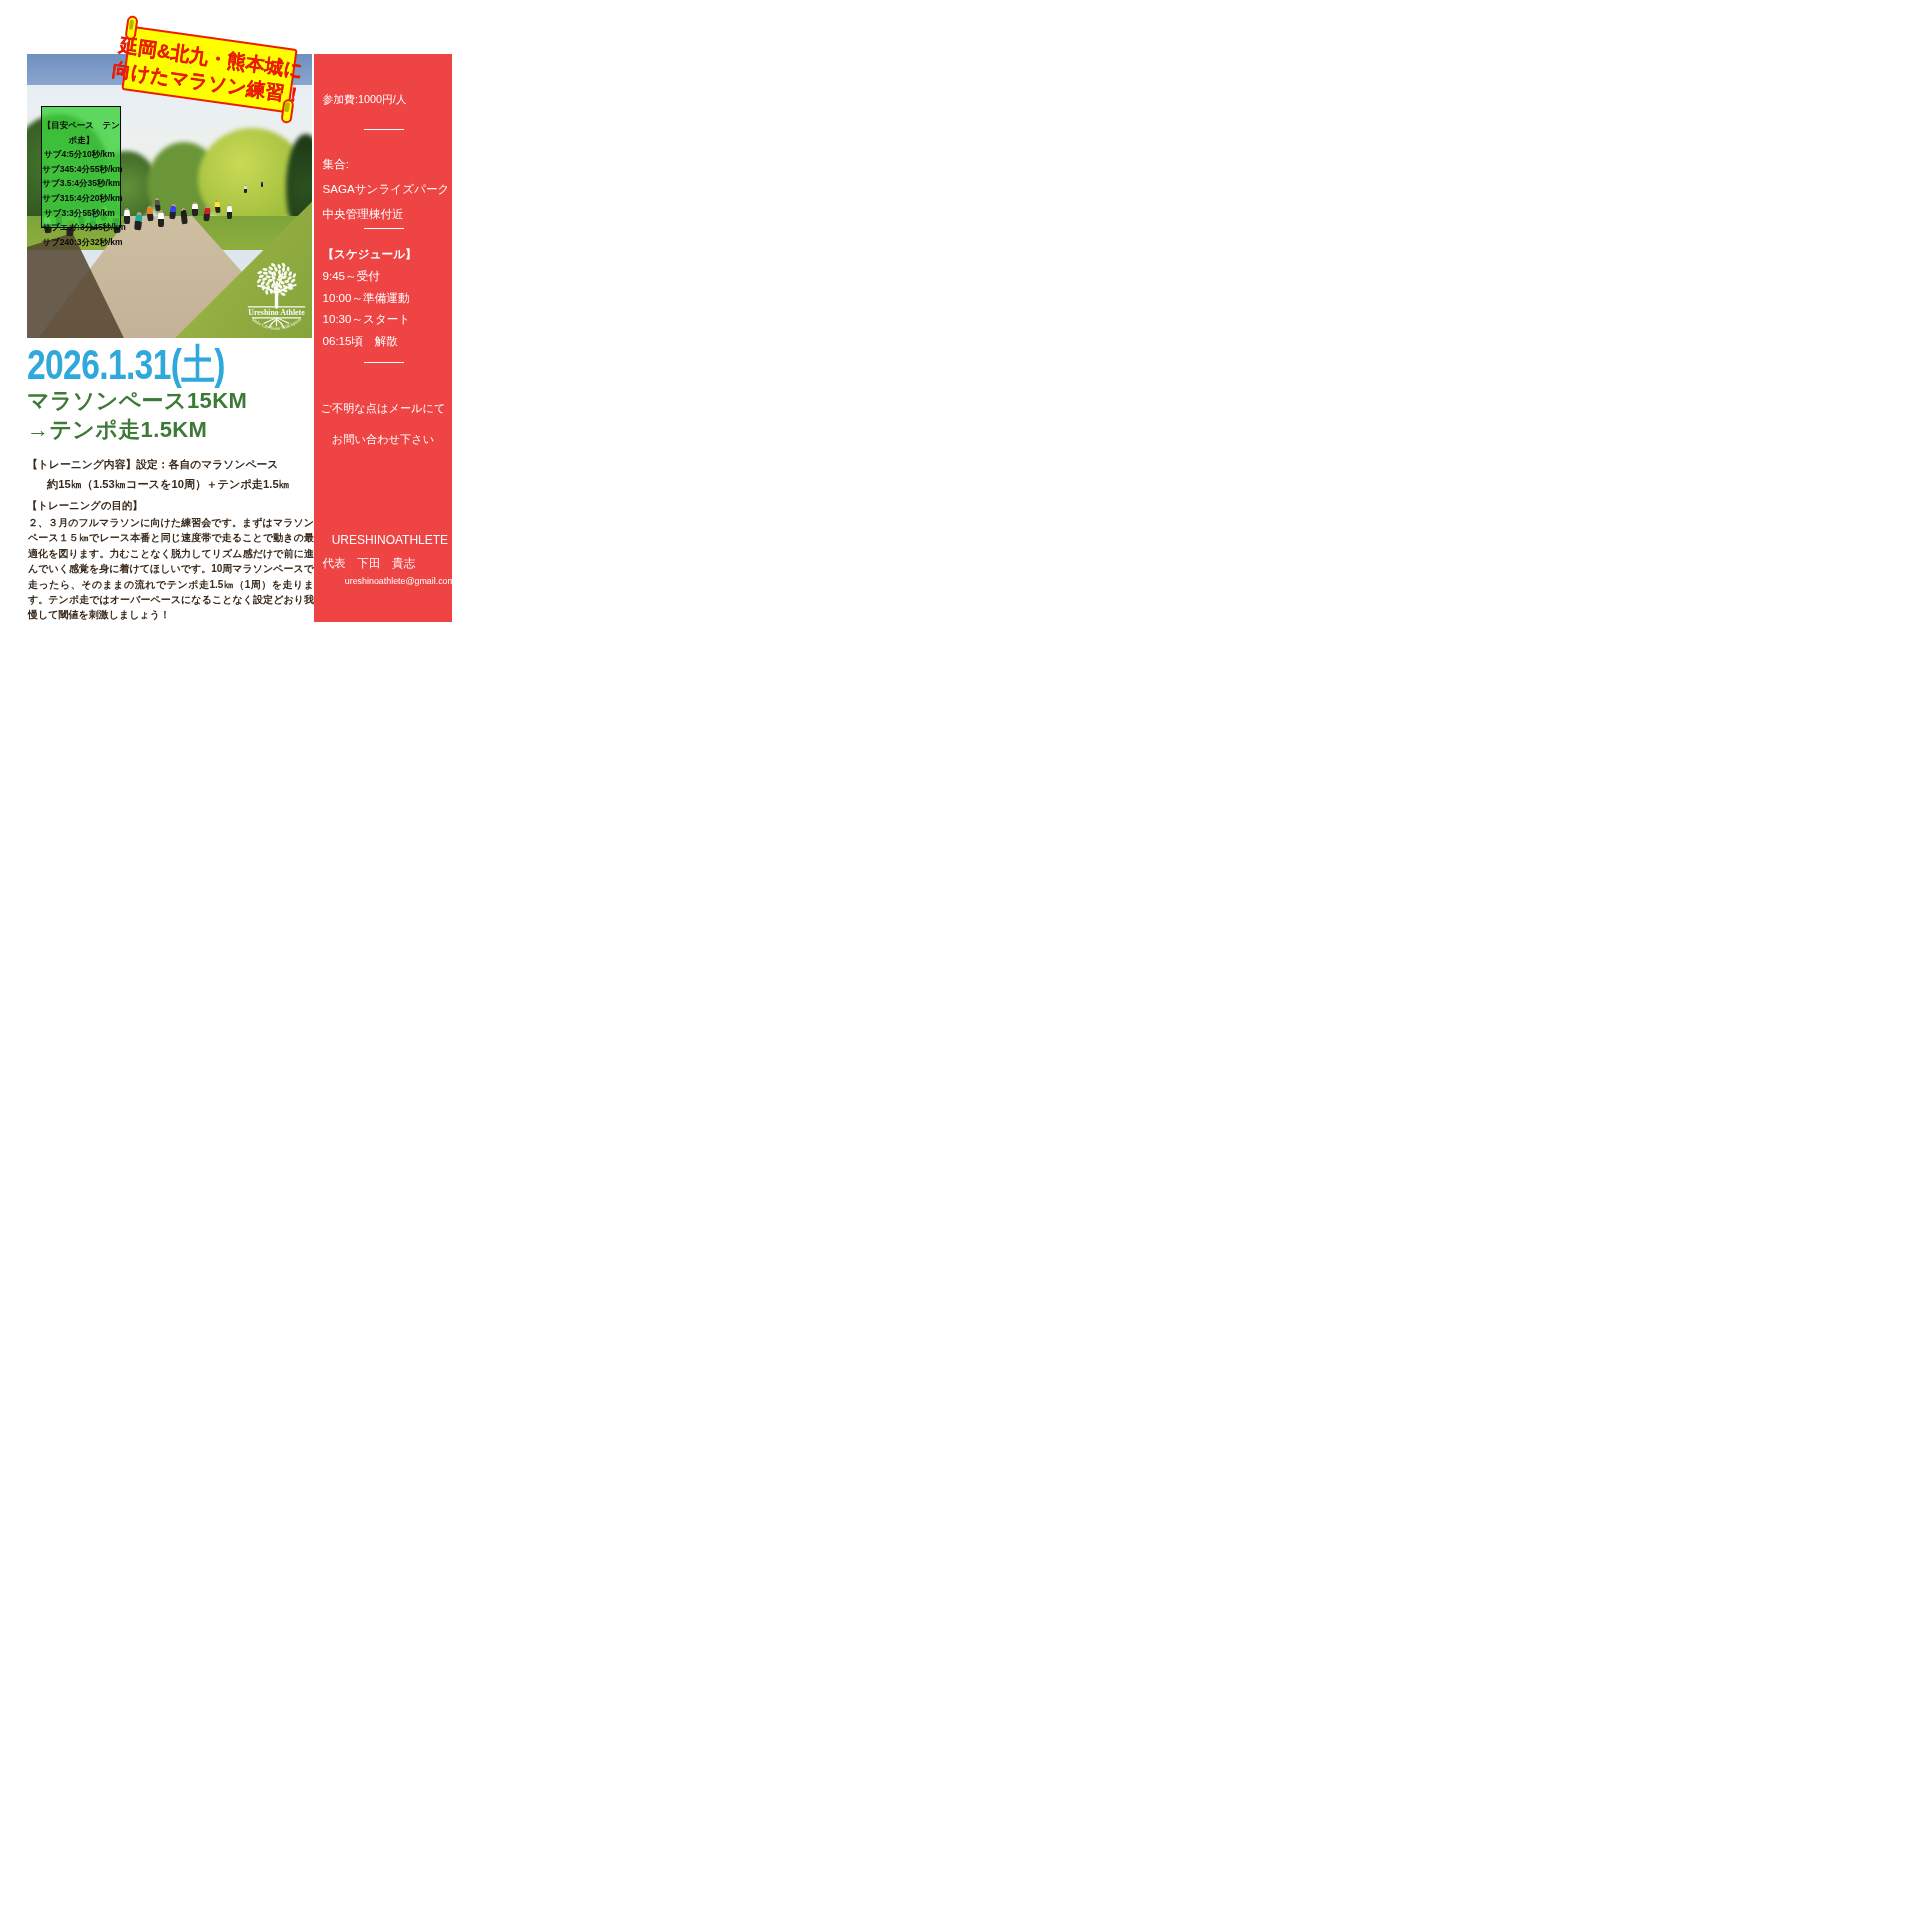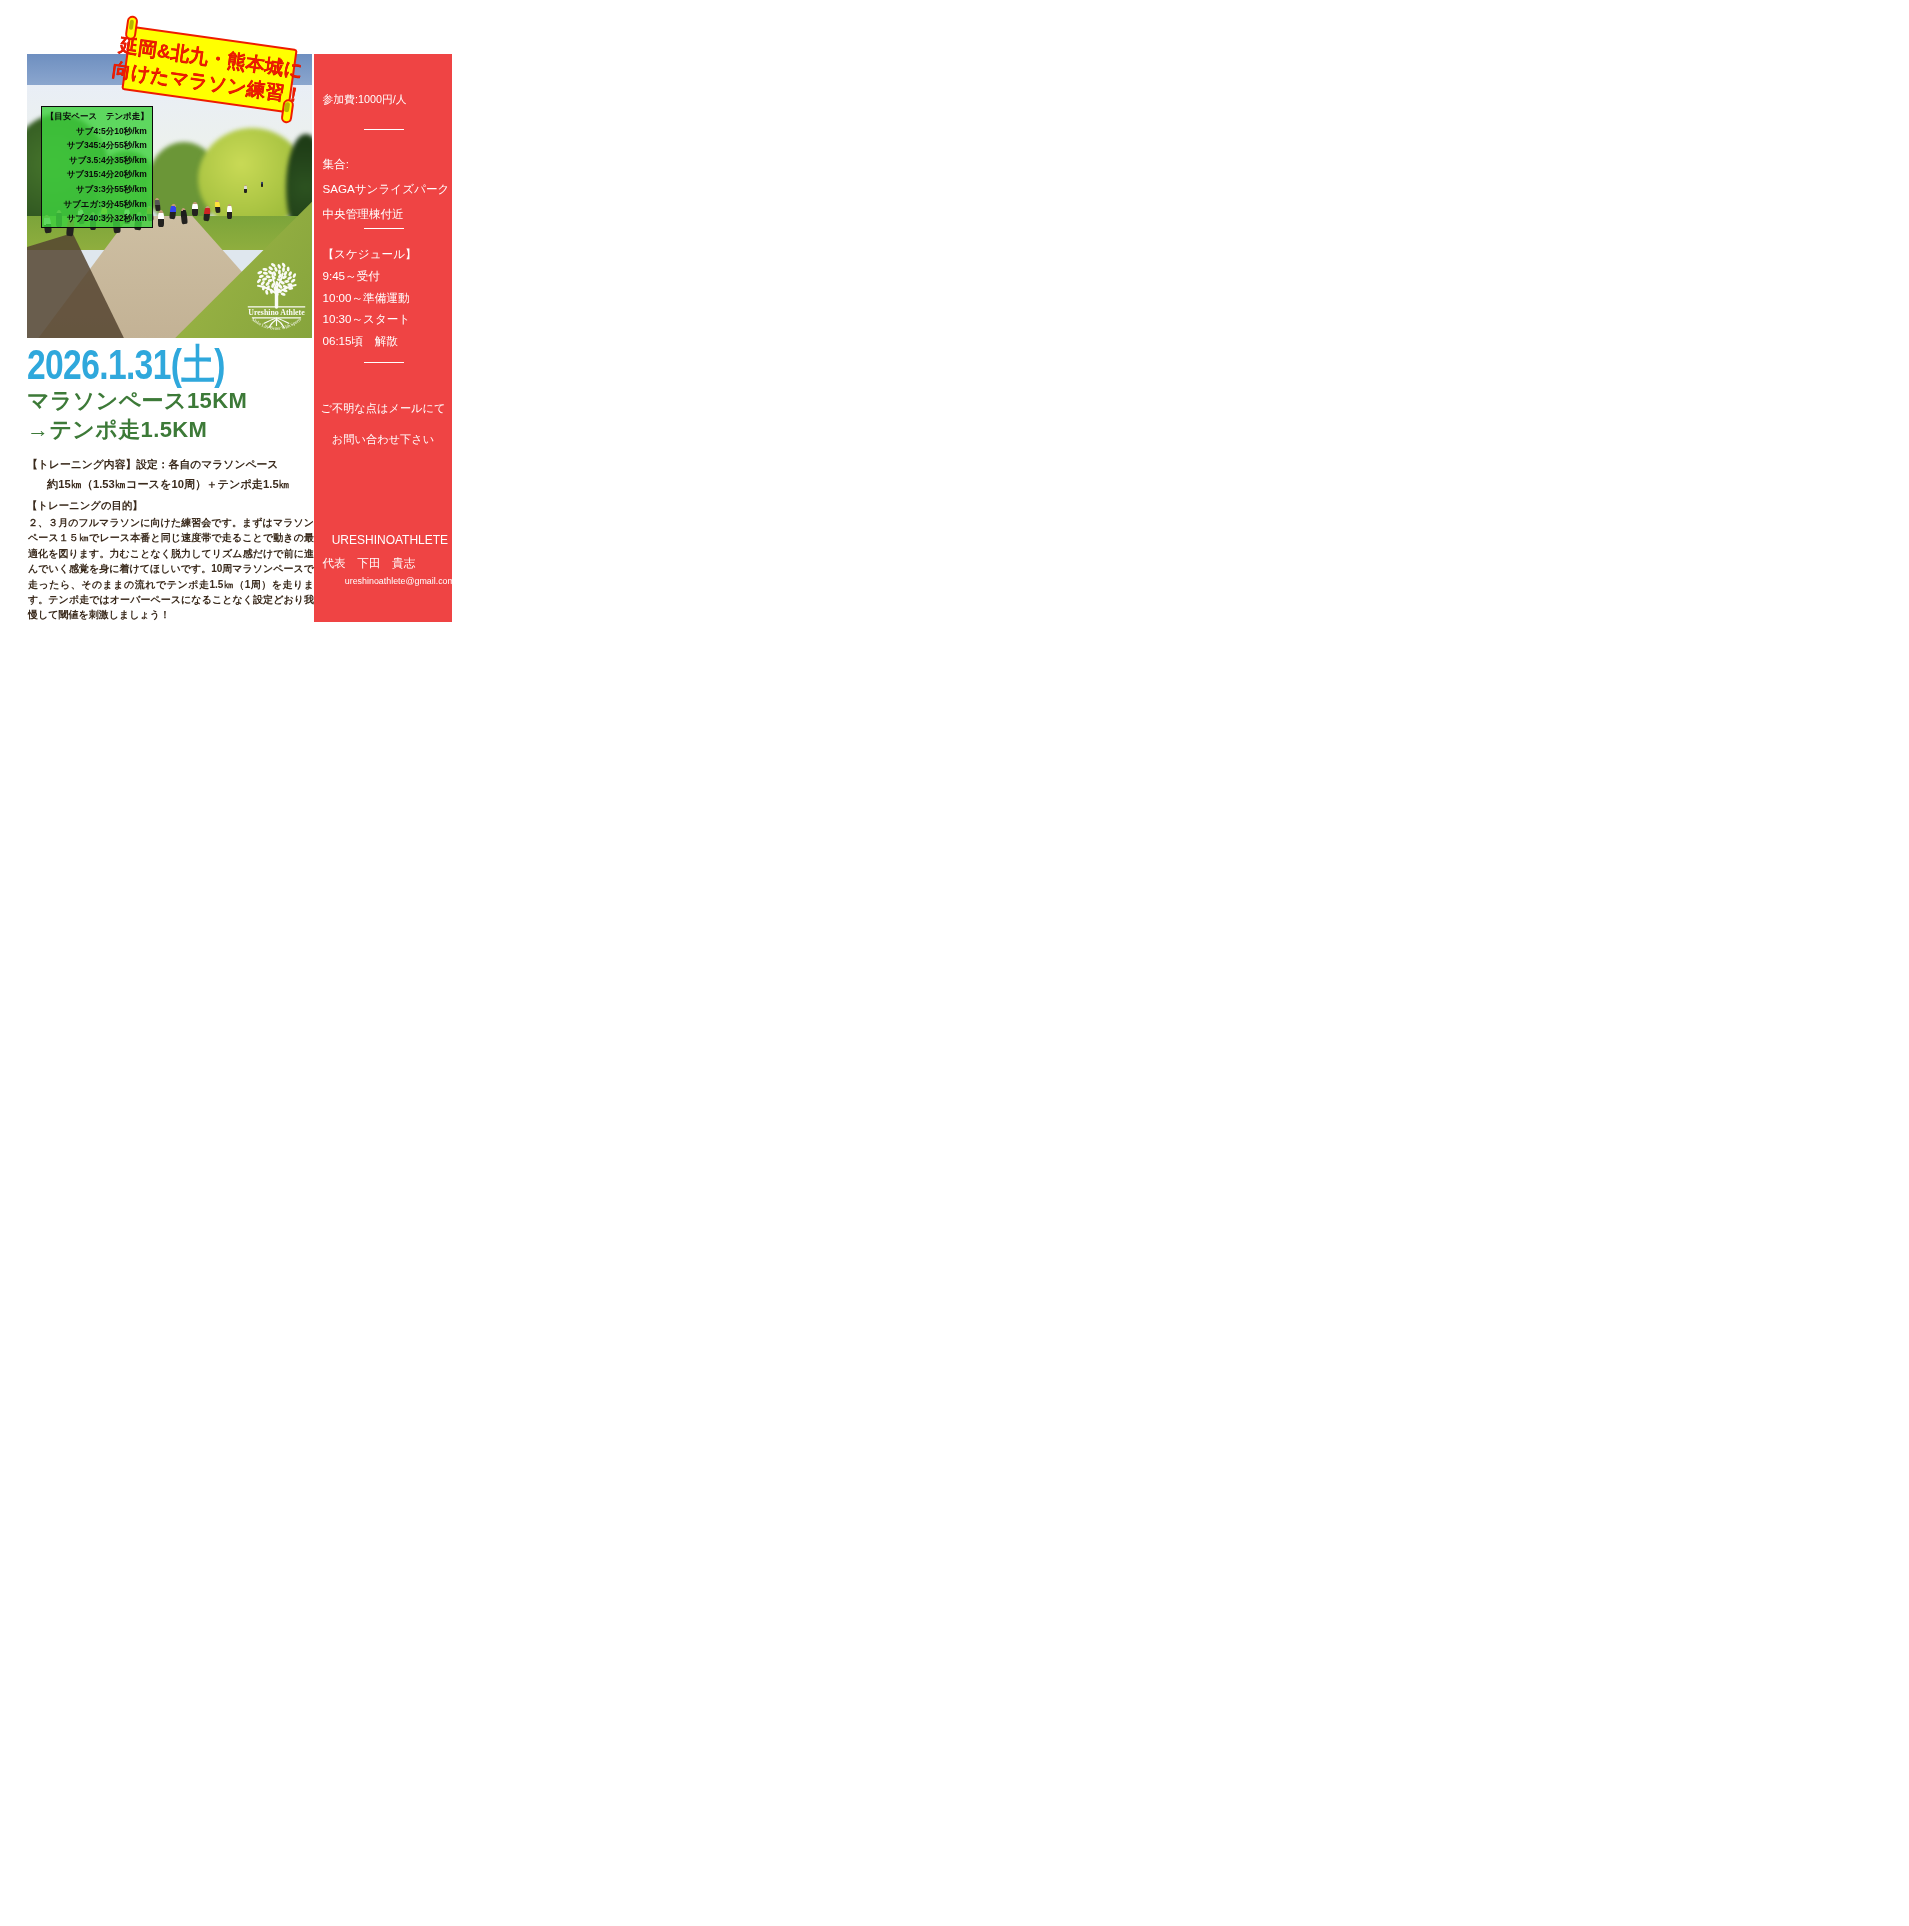--- a/index.html
+++ b/index.html
@@ -22,23 +22,23 @@
         background:linear-gradient(#dcd0b4,#c3b295);}
   .grass-br{position:absolute;left:0;top:0;width:100%;height:100%;
         clip-path:polygon(100% 52%,100% 100%,52% 100%);
         background:linear-gradient(120deg,#b9cc51,#86a43c);}
   .shadow-bl{position:absolute;left:0;top:0;width:100%;height:100%;
         clip-path:polygon(0 68%,16% 63%,34% 100%,0 100%);
         background:#554430;opacity:.85;}
   .runner{position:absolute;border-radius:45% 45% 22% 22%;}
 
   
-  .pace-box{position:absolute;left:14.3px;top:52px;width:112px;height:122px;box-sizing:border-box;
+  .pace-box{position:absolute;left:14.3px;top:52px;width:80px;height:122px;box-sizing:border-box;
         background:rgba(62,210,62,.82);border:1.2px solid #0a0a0a;color:#0a0a0a;
-        font-weight:700;font-size:8.5px;padding-top:2px;}
+        font-weight:700;font-size:8.5px;padding-top:11px;}
   .pace-title{text-align:center;line-height:14.6px;}
   .pace-rows .item{text-align:right;padding-right:5.4px;line-height:14.6px;white-space:nowrap;}
 
   
   .logo{position:absolute;right:0.8px;bottom:1.5px;width:69px;height:82px;opacity:.96;}
 
   
   .banner{position:absolute;left:125px;top:37px;width:169px;height:65px;box-sizing:border-box;
         background:#ffff00;border:2.7px solid #ee1c00;border-radius:3.1px;transform:rotate(8deg);
         display:flex;flex-direction:column;justify-content:center;align-items:center;z-index:6;}
@@ -203,21 +203,21 @@
 
   <div class="sidebar">
     <div class="sb-line" style="top:39px;font-size:10.8px;">参加費:1000円/人</div>
     <div class="sb-div" style="top:75px;"></div>
 
     <div class="sb-line" style="top:103px;font-size:11.6px;">集合:</div>
     <div class="sb-line" style="top:128px;font-size:11.6px;">SAGAサンライズパーク</div>
     <div class="sb-line" style="top:153px;font-size:11.6px;">中央管理棟付近</div>
     <div class="sb-div" style="top:174px;"></div>
 
-    <div class="sb-line" style="top:193px;font-size:11.6px;">【スケジュール】</div>
+    <div class="sb-line" style="top:193px;font-size:11.6px;font-weight:bold;">【スケジュール】</div>
     <div class="sb-line" style="top:215px;font-size:11.6px;">9:45～受付</div>
     <div class="sb-line" style="top:237px;font-size:11.6px;">10:00～準備運動</div>
     <div class="sb-line" style="top:258px;font-size:11.6px;">10:30～スタート</div>
     <div class="sb-line" style="top:280px;font-size:11.6px;">06:15頃　解散</div>
     <div class="sb-div" style="top:308px;"></div>
 
     <div class="sb-line sb-center" style="top:347px;font-size:11.2px;">ご不明な点はメールにて</div>
     <div class="sb-line sb-center" style="top:378px;font-size:11.2px;">お問い合わせ下さい</div>
 
     <div class="sb-line" style="top:479px;font-size:12px;text-align:right;">URESHINOATHLETE</div>

